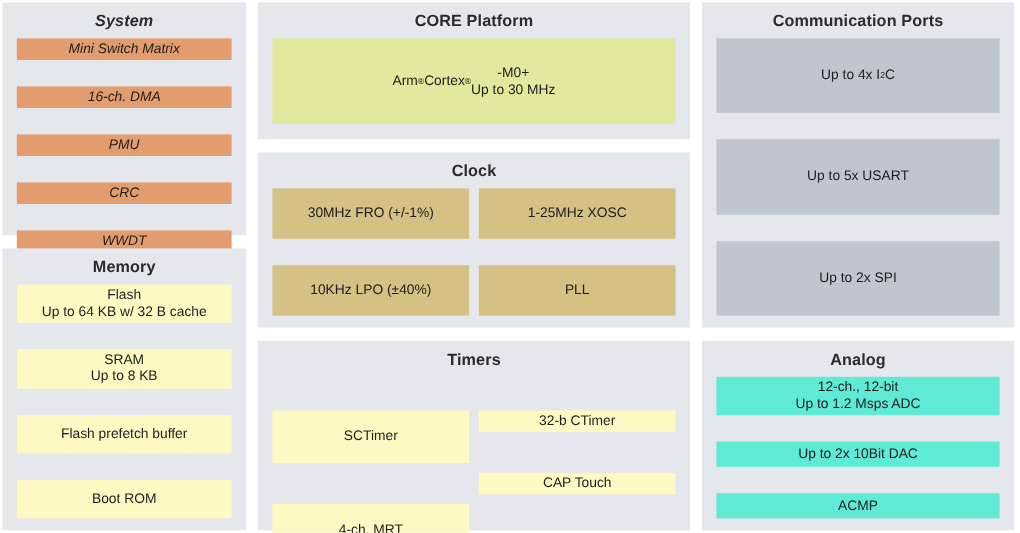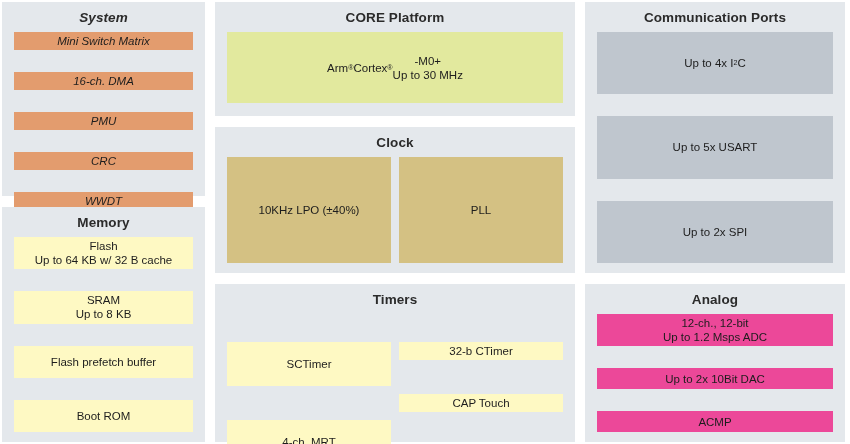--- a/index.html
+++ b/index.html
@@ -87,21 +87,21 @@
     white-space: pre-line;
   }
 
   
   .c-system { background: #e39c6e; }
   .c-memory { background: #fef9c3; }
   .c-core   { background: #e2e99e; }
   .c-clock  { background: #d4c183; }
   .c-timers { background: #fef9c3; margin-top: 28px; }
   .c-comm   { background: #bfc6ce; }
-  .c-analog { background: #ec4899; }
+  .c-analog { background: #5eead4; }
 
   
   .p-system { height: 194px; font-style: italic; }
   .p-memory { height: 237px; }
   .p-core   { height: 118px; }
   .p-clock  { height: 152px; }
   .p-timers { height: 158px; }
   .p-comm   { height: 271px; }
   .p-analog { height: 158px; }
 
@@ -152,20 +152,24 @@
       <div class="blocks">
         <div class="block c-core">Arm<sup>®</sup> Cortex<sup>®</sup>-M0+
 Up to 30 MHz</div>
       </div>
     </div>
 
     <div class="panel p-clock">
       <div class="panel-title">Clock</div>
       <div class="blocks">
         <div class="blocks-row">
+          <div class="block c-clock">30MHz FRO (+/-1%)</div>
+          <div class="block c-clock">1-25MHz XOSC</div>
+        </div>
+        <div class="blocks-row">
           <div class="block c-clock">10KHz LPO (±40%)</div>
           <div class="block c-clock">PLL</div>
         </div>
       </div>
     </div>
 
     <div class="panel p-timers">
       <div class="panel-title">Timers</div>
       <div class="blocks-row">
         <div class="blocks-col">

